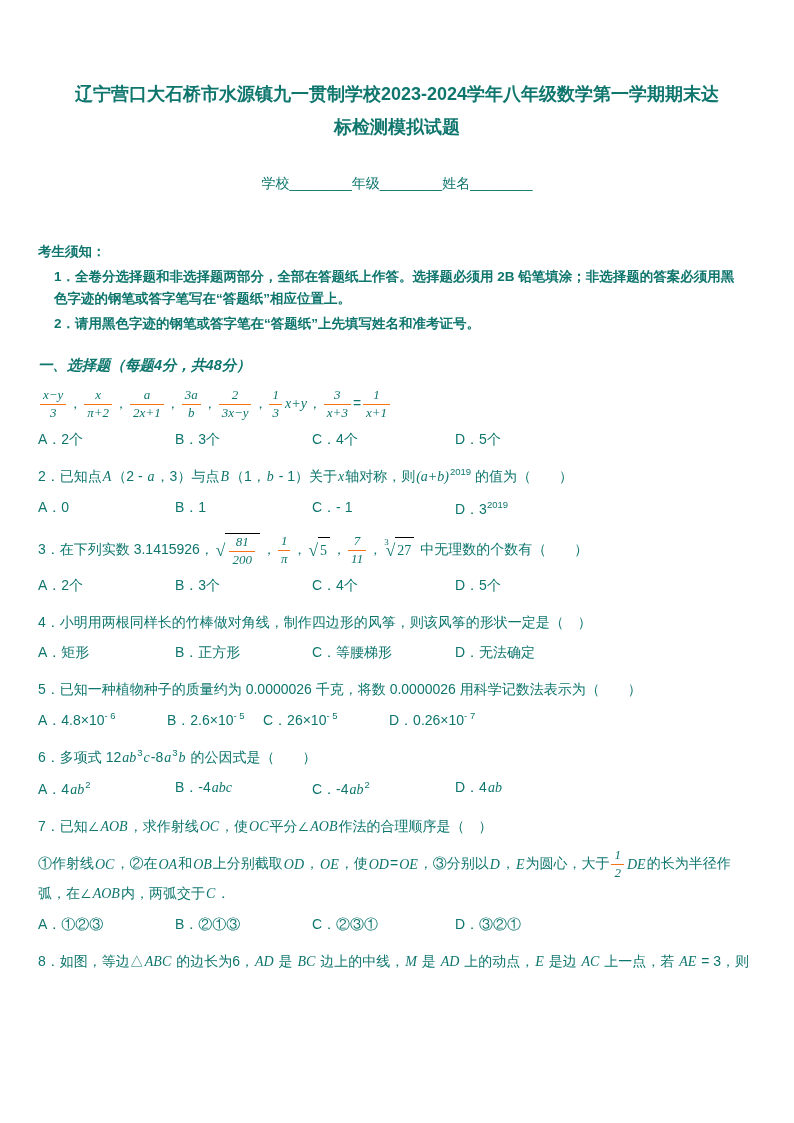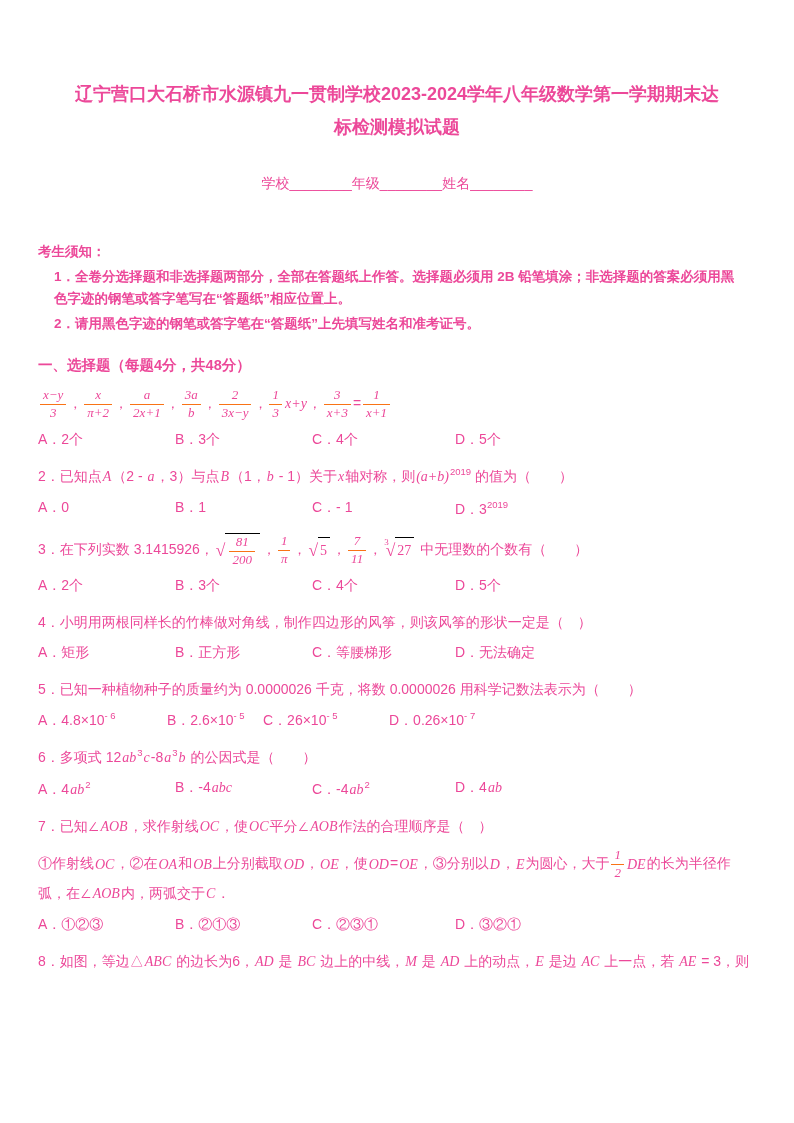--- a/index.html
+++ b/index.html
@@ -2,21 +2,21 @@
 <html><head>
 <meta charset="utf-8">
 <style>
   * { box-sizing: border-box; }
   html, body { margin: 0; padding: 0; background: #ffffff; }
   .page {
     width: 794px;
     height: 1123px;
     margin: 0 auto;
     background: #ffffff;
-    color: #ec4899;
+    color: #0f766e;
     font-family: "Liberation Sans", sans-serif;
     font-size: 14px;
     padding: 78px 38px 0 38px;
     overflow: hidden;
     position: relative;
   }
   .title {
     font-size: 18px;
     font-weight: bold;
     text-align: center;
@@ -30,20 +30,21 @@
     margin: 0 0 48px 0;
     font-size: 14px;
   }
   .notice { font-weight: bold; font-size: 13.5px; line-height: 1.7; }
   .notice-heading { margin-bottom: 2px; }
   .notice-item { margin: 2px 16px; }
   .section-heading {
     font-weight: bold;
     font-size: 14.5px;
     margin: 20px 0 10px 0;
+    font-style: italic;
   }
   .question { margin: 0 0 2px 0; }
   .qline { margin: 9px 0; line-height: 1.75; }
   .qline.formula { margin: 12px 0 10px 0; line-height: 2.4; }
   .options { display: grid; grid-template-columns: 137px 137px 143px auto; margin: 9px 0 15px 0; }
   .options.compact { grid-template-columns: 129px 96px 126px auto; }
   .option { white-space: nowrap; }
   
   .mi { font-family: Liberation Serif, serif; font-style: italic; margin: 0 1px; }
   sup.sp { font-size: 9.5px; }

